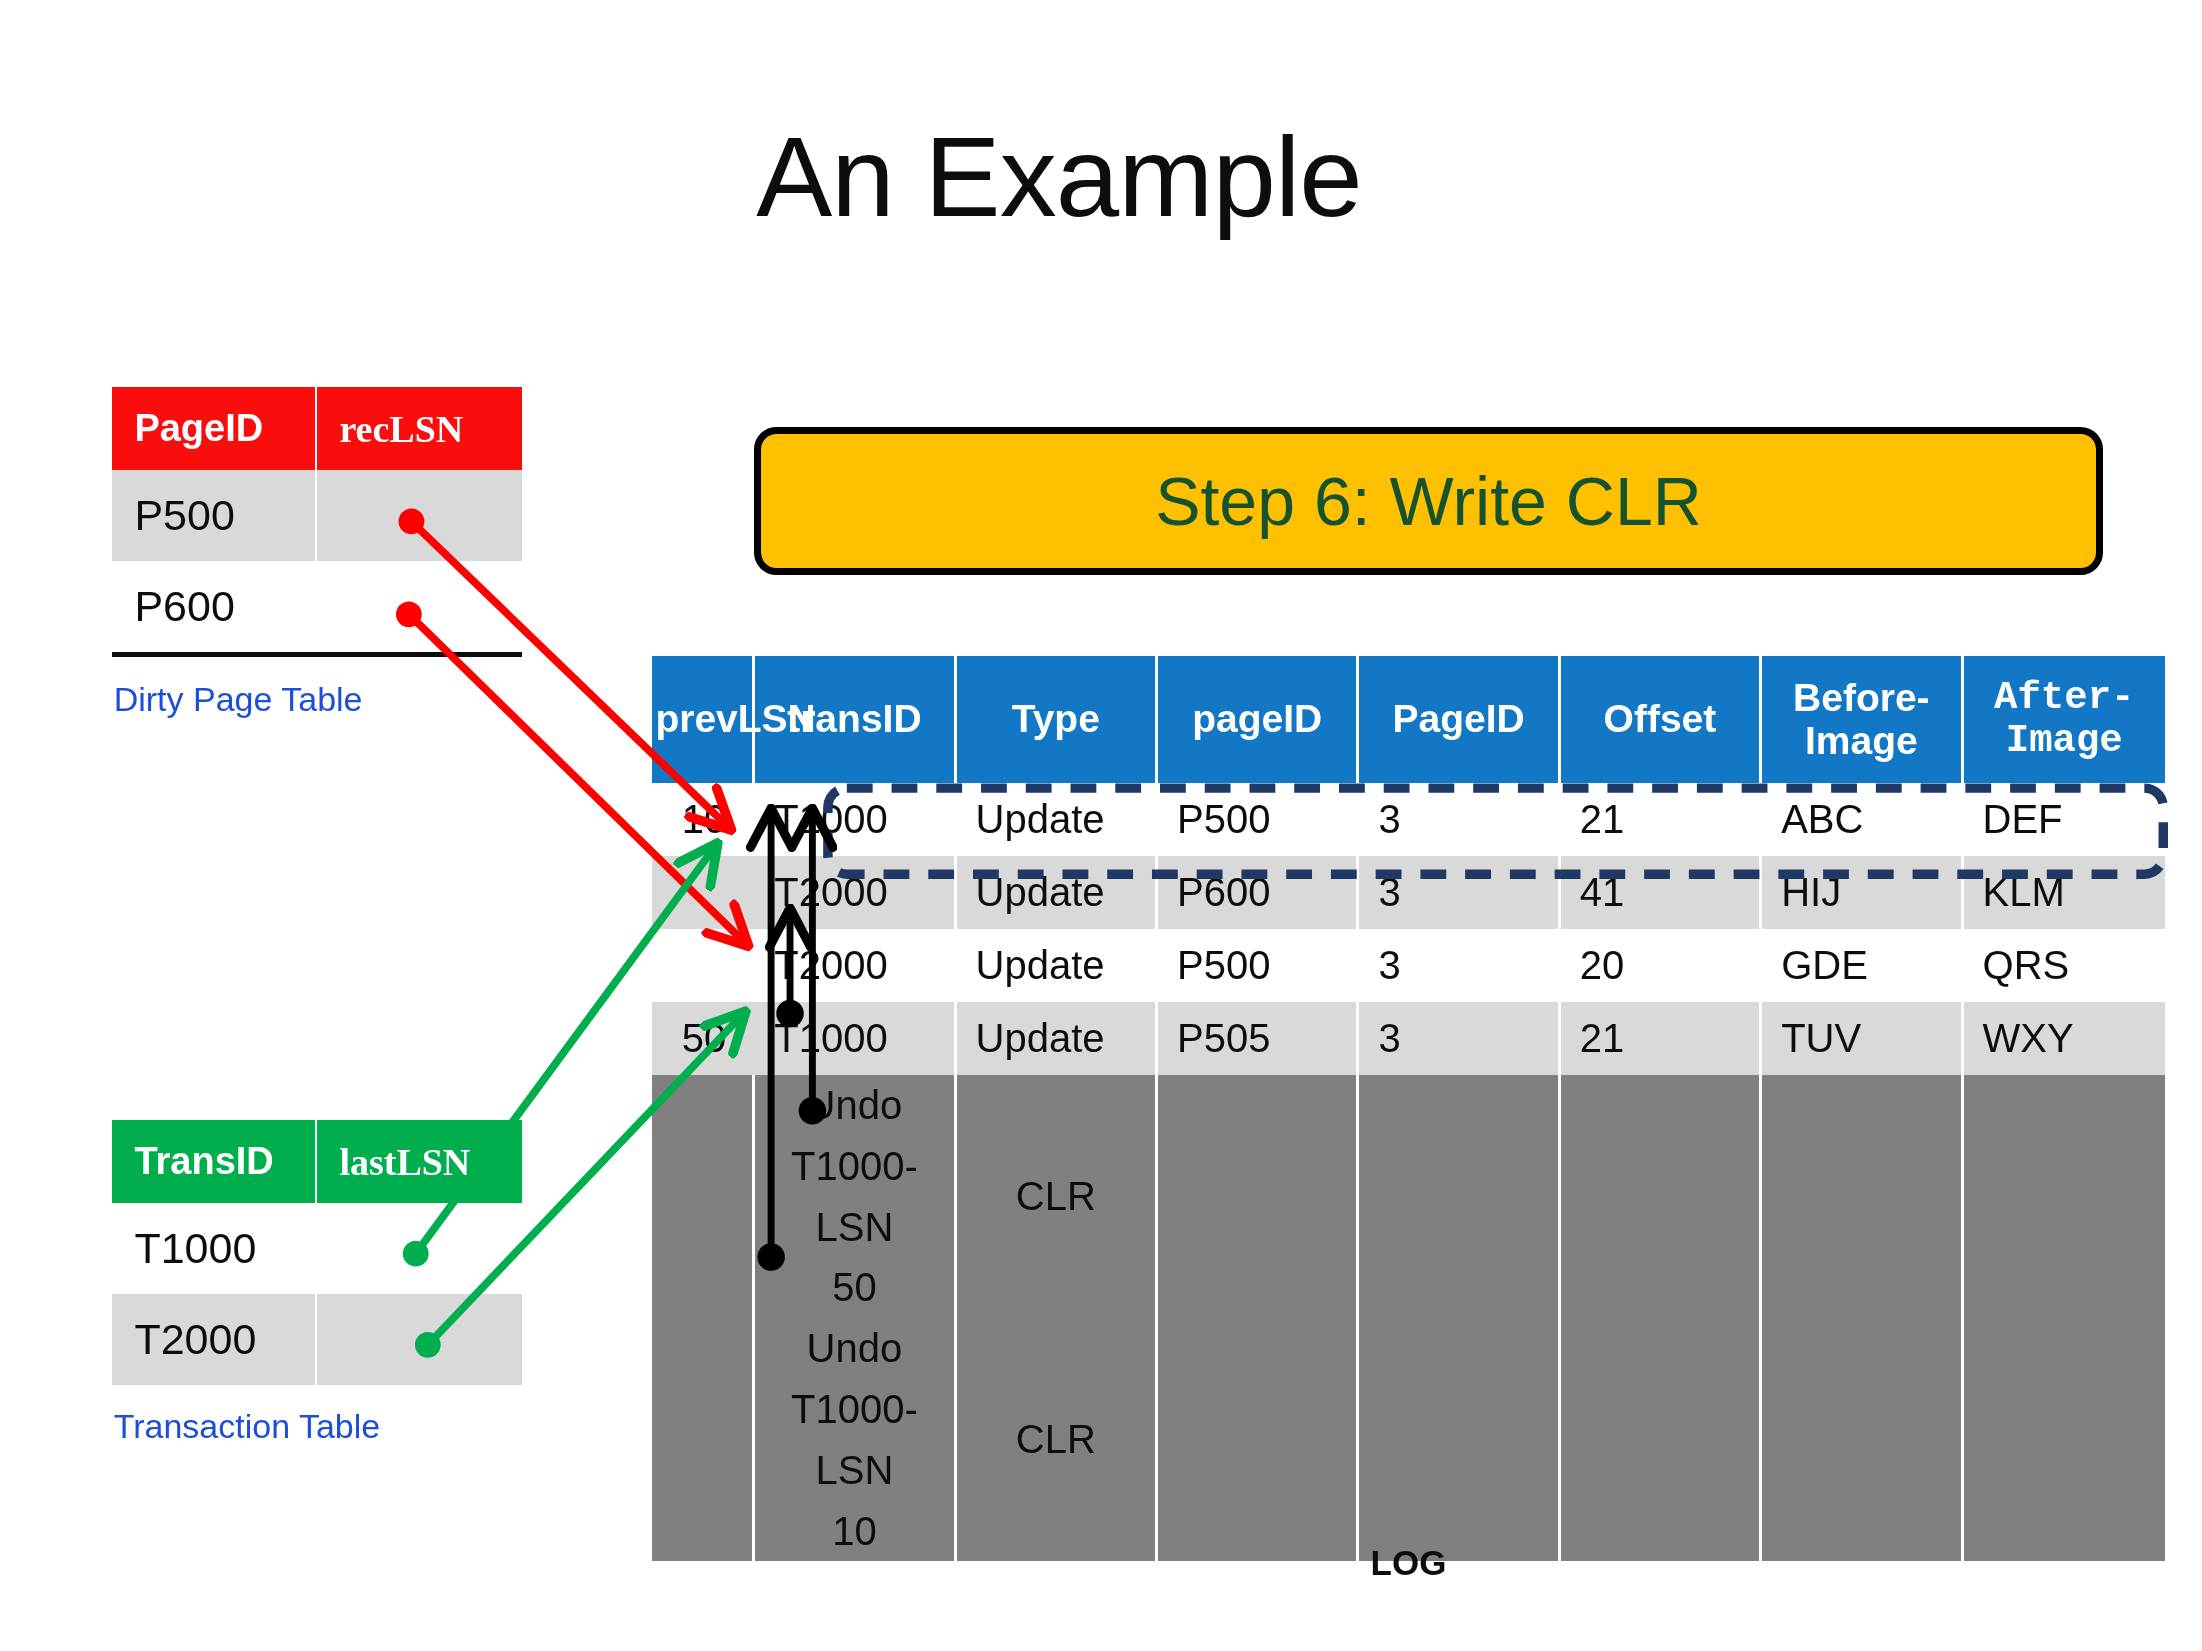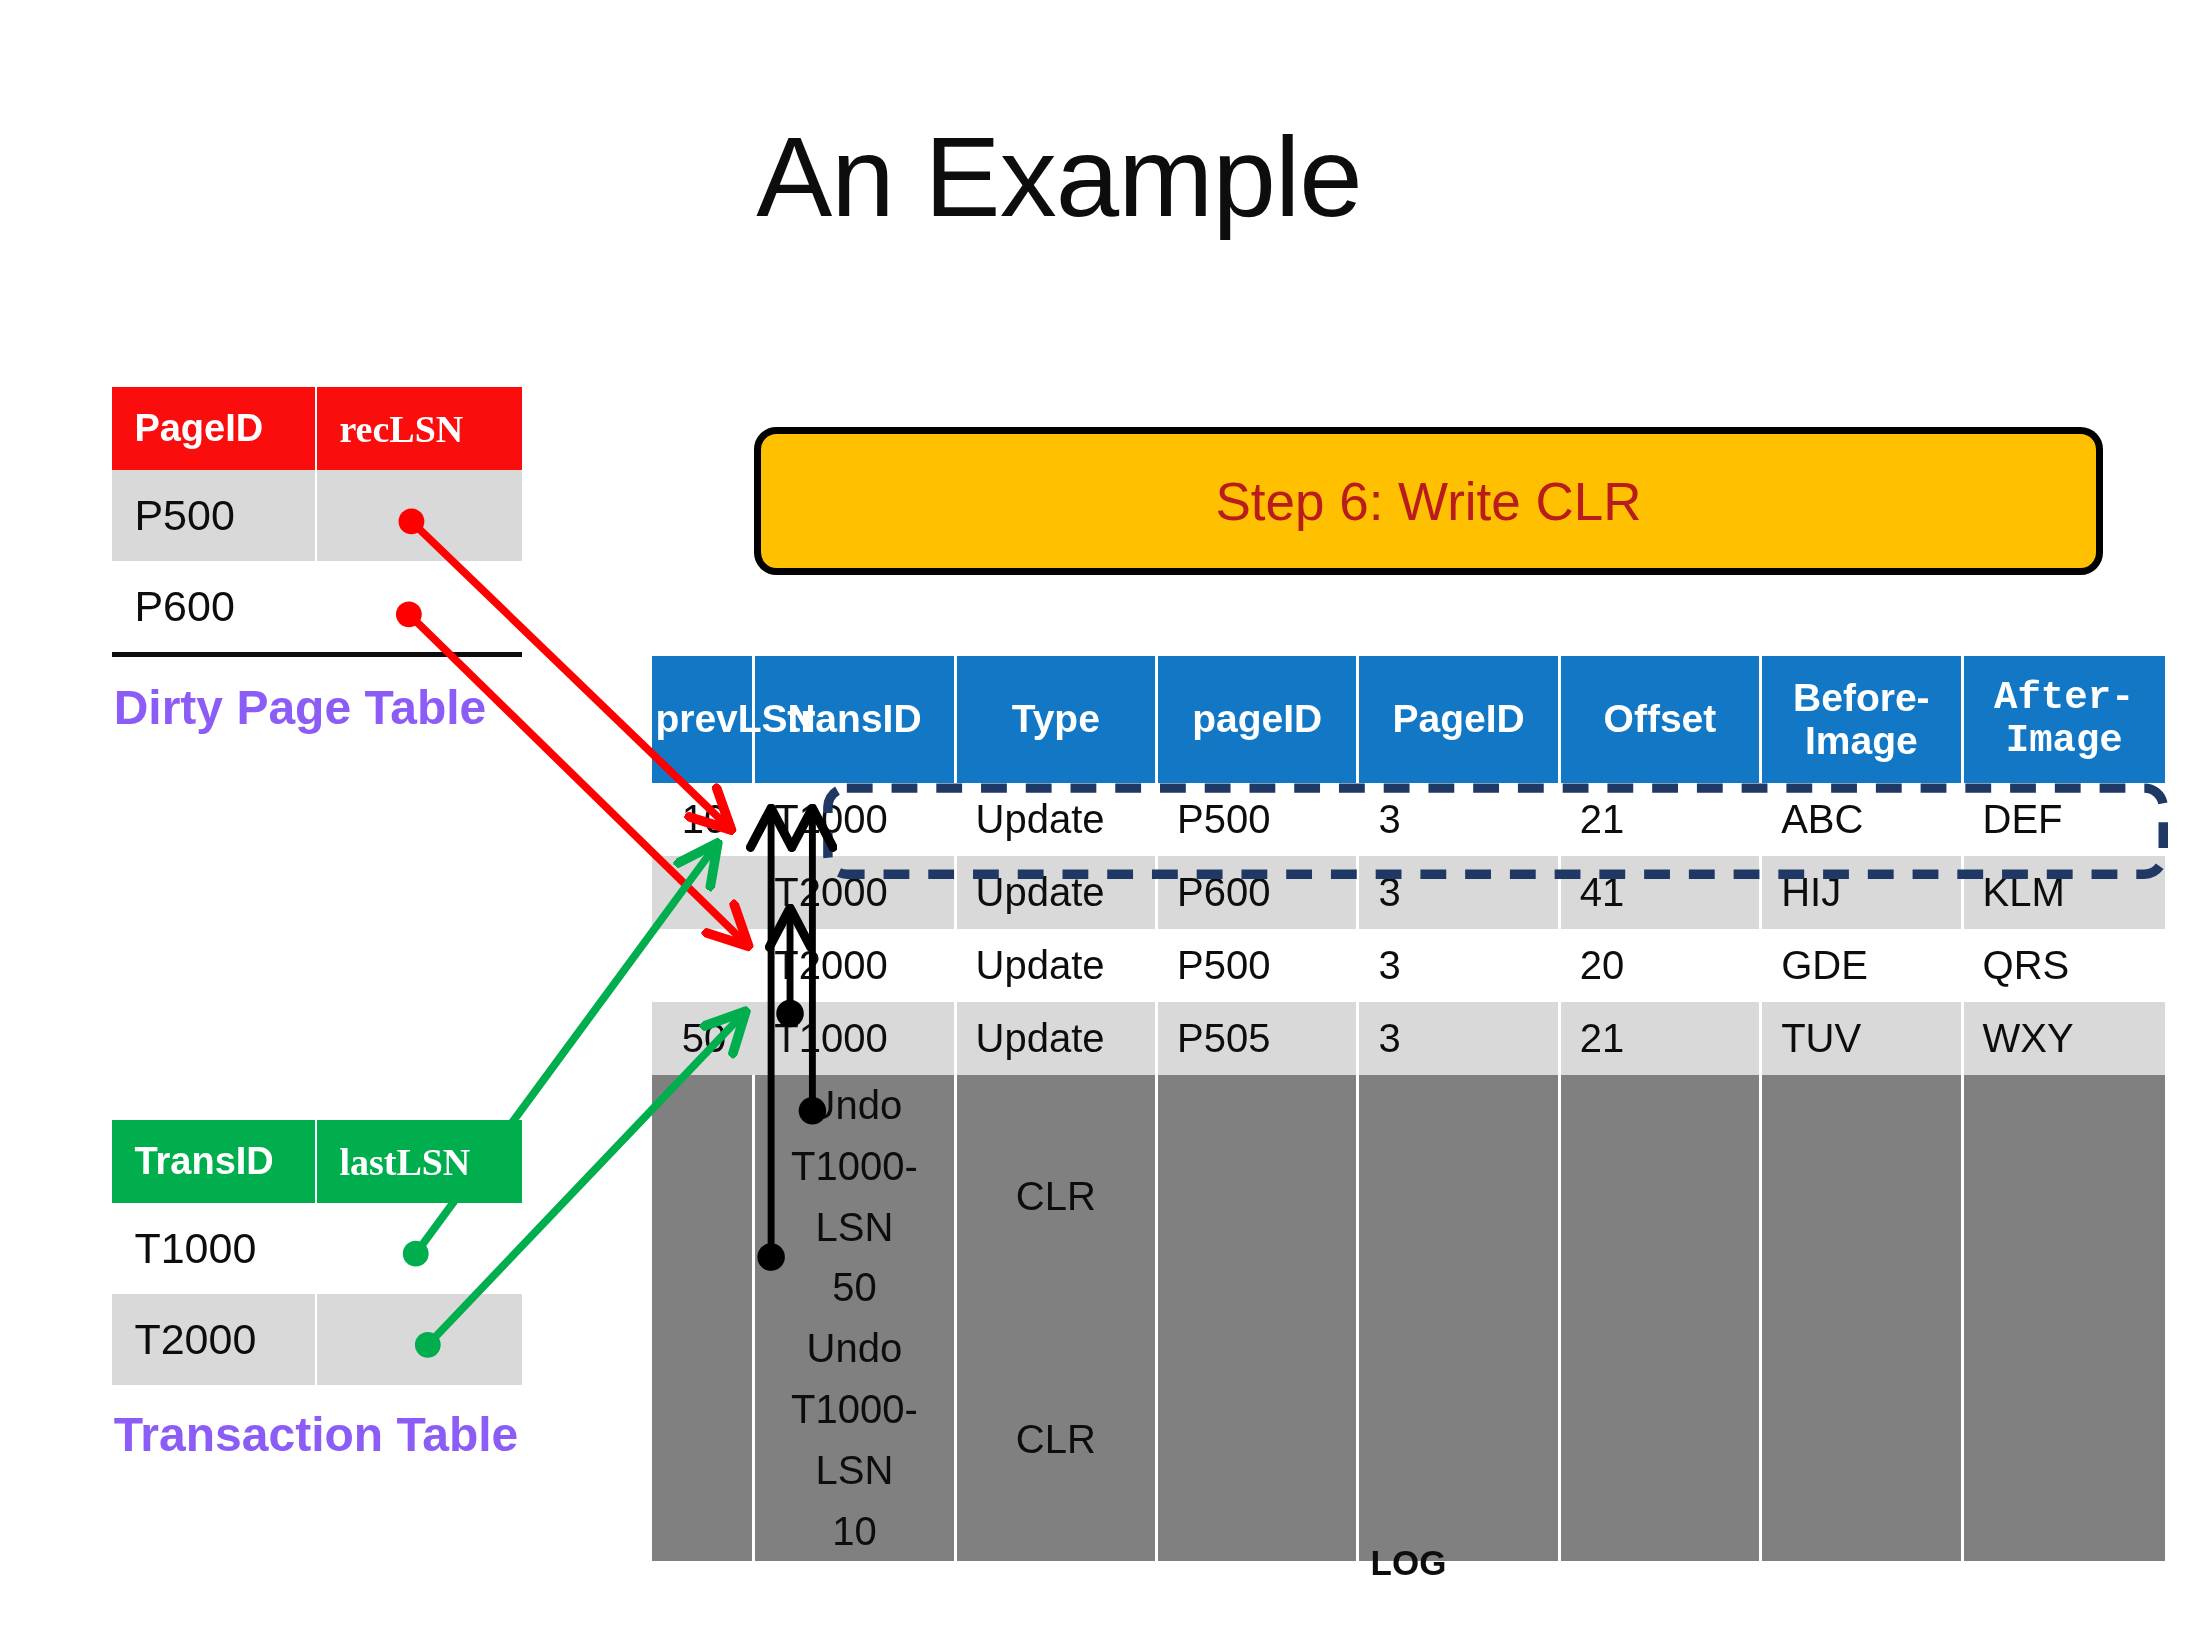--- a/index.html
+++ b/index.html
@@ -24,34 +24,34 @@
   .mt-cell.c2{width:205px;font-family:Liberation Serif, serif;}
   .mt-head .mt-cell{height:83px;color:#ffffff;font-weight:bold;font-size:38px;}
   .dpt .mt-head .mt-cell{background:#fb0d0d;}
   .dpt .mt-head .mt-cell.c1{border-right:2.6px solid #ffffff;}
   .ttt .mt-head .mt-cell{background:#00ae4d;}
   .ttt .mt-head .mt-cell.c1{border-right:2.6px solid #ffffff;}
   .rowshade .mt-cell{background:#d9d9d9;}
   .rowshade .mt-cell.c1{border-right:2.6px solid #ffffff;}
   .rowplain .mt-cell{background:#ffffff;}
   .mt-rule{height:5.2px;background:#0d0d0d;width:100%;}
-  .mt-label{font-size:48px;font-weight:bold;color:#8b5cf6;margin-top:22.4px;
+  .mt-label{font-size:34px;font-weight:normal;color:#1d4ed8;margin-top:22.4px;
             padding-left:1.7px;}
 
   #dirty-page-table{left:112px;top:387px;}
   #transaction-table{left:112px;top:1120px;}
 
   
   #step-banner{
     position:absolute;left:754px;top:427px;width:1349px;height:148px;
     background:#ffc000;border:7.7px solid #000000;border-radius:22.4px;
     display:flex;align-items:center;justify-content:center;
     box-sizing:border-box;
   }
-  #step-banner .txt{font-size:53px;color:#b91c1c;font-weight:400;}
+  #step-banner .txt{font-size:68px;color:#14532d;font-weight:400;}
 
   
   #log-table{
     position:absolute;left:652px;top:656px;width:1513px;
     border-collapse:separate;border-spacing:0;table-layout:fixed;
   }
   #log-table col.c-prev{width:103px;}
   #log-table col.c-gen{width:201px;}
   #log-table th{
     background:#1277c4;color:#ffffff;font-size:39px;font-weight:bold;

